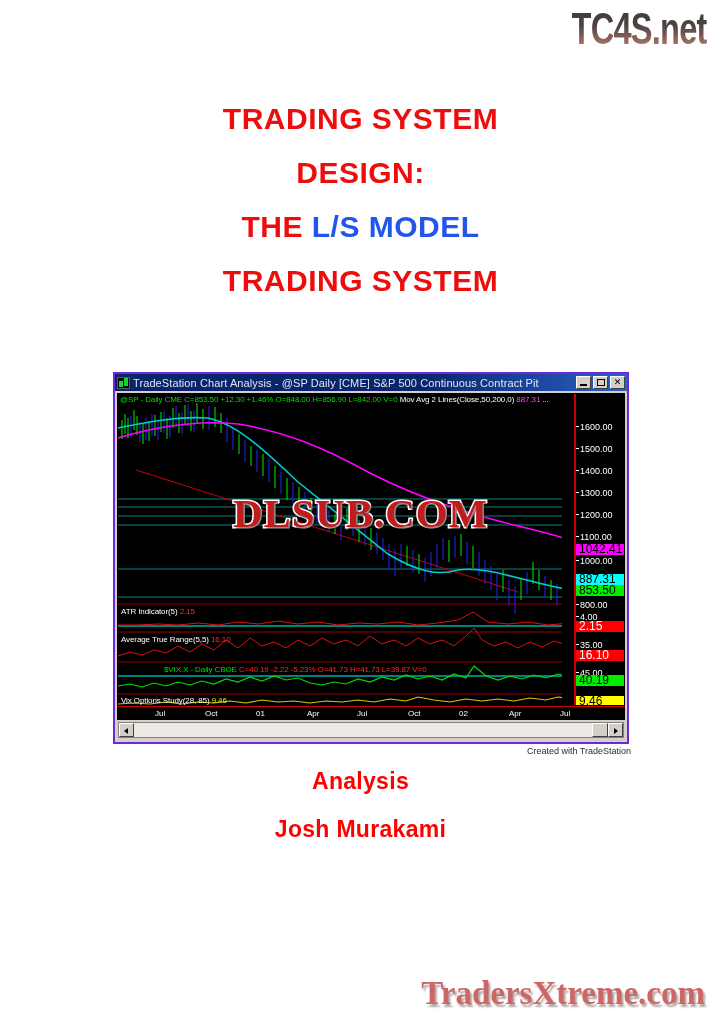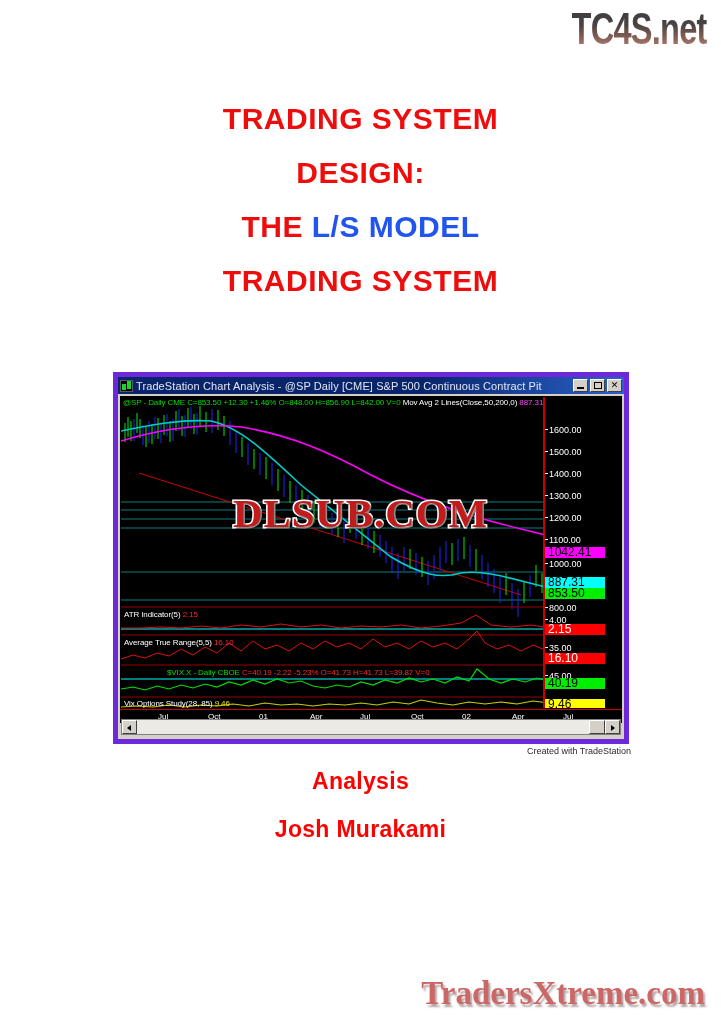--- a/index.html
+++ b/index.html
@@ -41,21 +41,21 @@
     white-space:nowrap;
   }
   .title-line .blue{color:#2255ee;}
 
   
   .ts-window{
     position:absolute;
     left:113px; top:372px;
     width:516px; height:372px;
     background:#d4d0c8;
-    border:5px solid #6d28d9;
+    border:2px solid #6d28d9;
     box-sizing:border-box;
   }
   .ts-titlebar{
     height:17px;
     background:linear-gradient(90deg,#0a246a 0%,#0a246a 60%,#2a62c9 100%);
     display:flex;align-items:center;
     padding:0 1px 0 2px;
     box-sizing:border-box;
   }
   .ts-ico{
@@ -100,21 +100,21 @@
     position:absolute;
     left:2px; right:2px; top:19px;
     height:313px;
     background:#000;
     border:1px solid #000;
     box-sizing:border-box;
     overflow:hidden;
   }
   .chart-area{position:absolute;left:0;top:0;right:62px;bottom:0;background:#000;overflow:hidden;}
   .price-axis{
-    position:absolute;right:16px;top:0;bottom:0;width:62px;
+    position:absolute;right:0;top:0;bottom:0;width:50px;
     background:#000;
     border-left:2px solid #cc0000;
     box-sizing:border-box;
     overflow:hidden;
   }
   .axis-tick{
     position:absolute;left:0;
     color:#ffffff;
     font-size:9px;
     white-space:nowrap;

